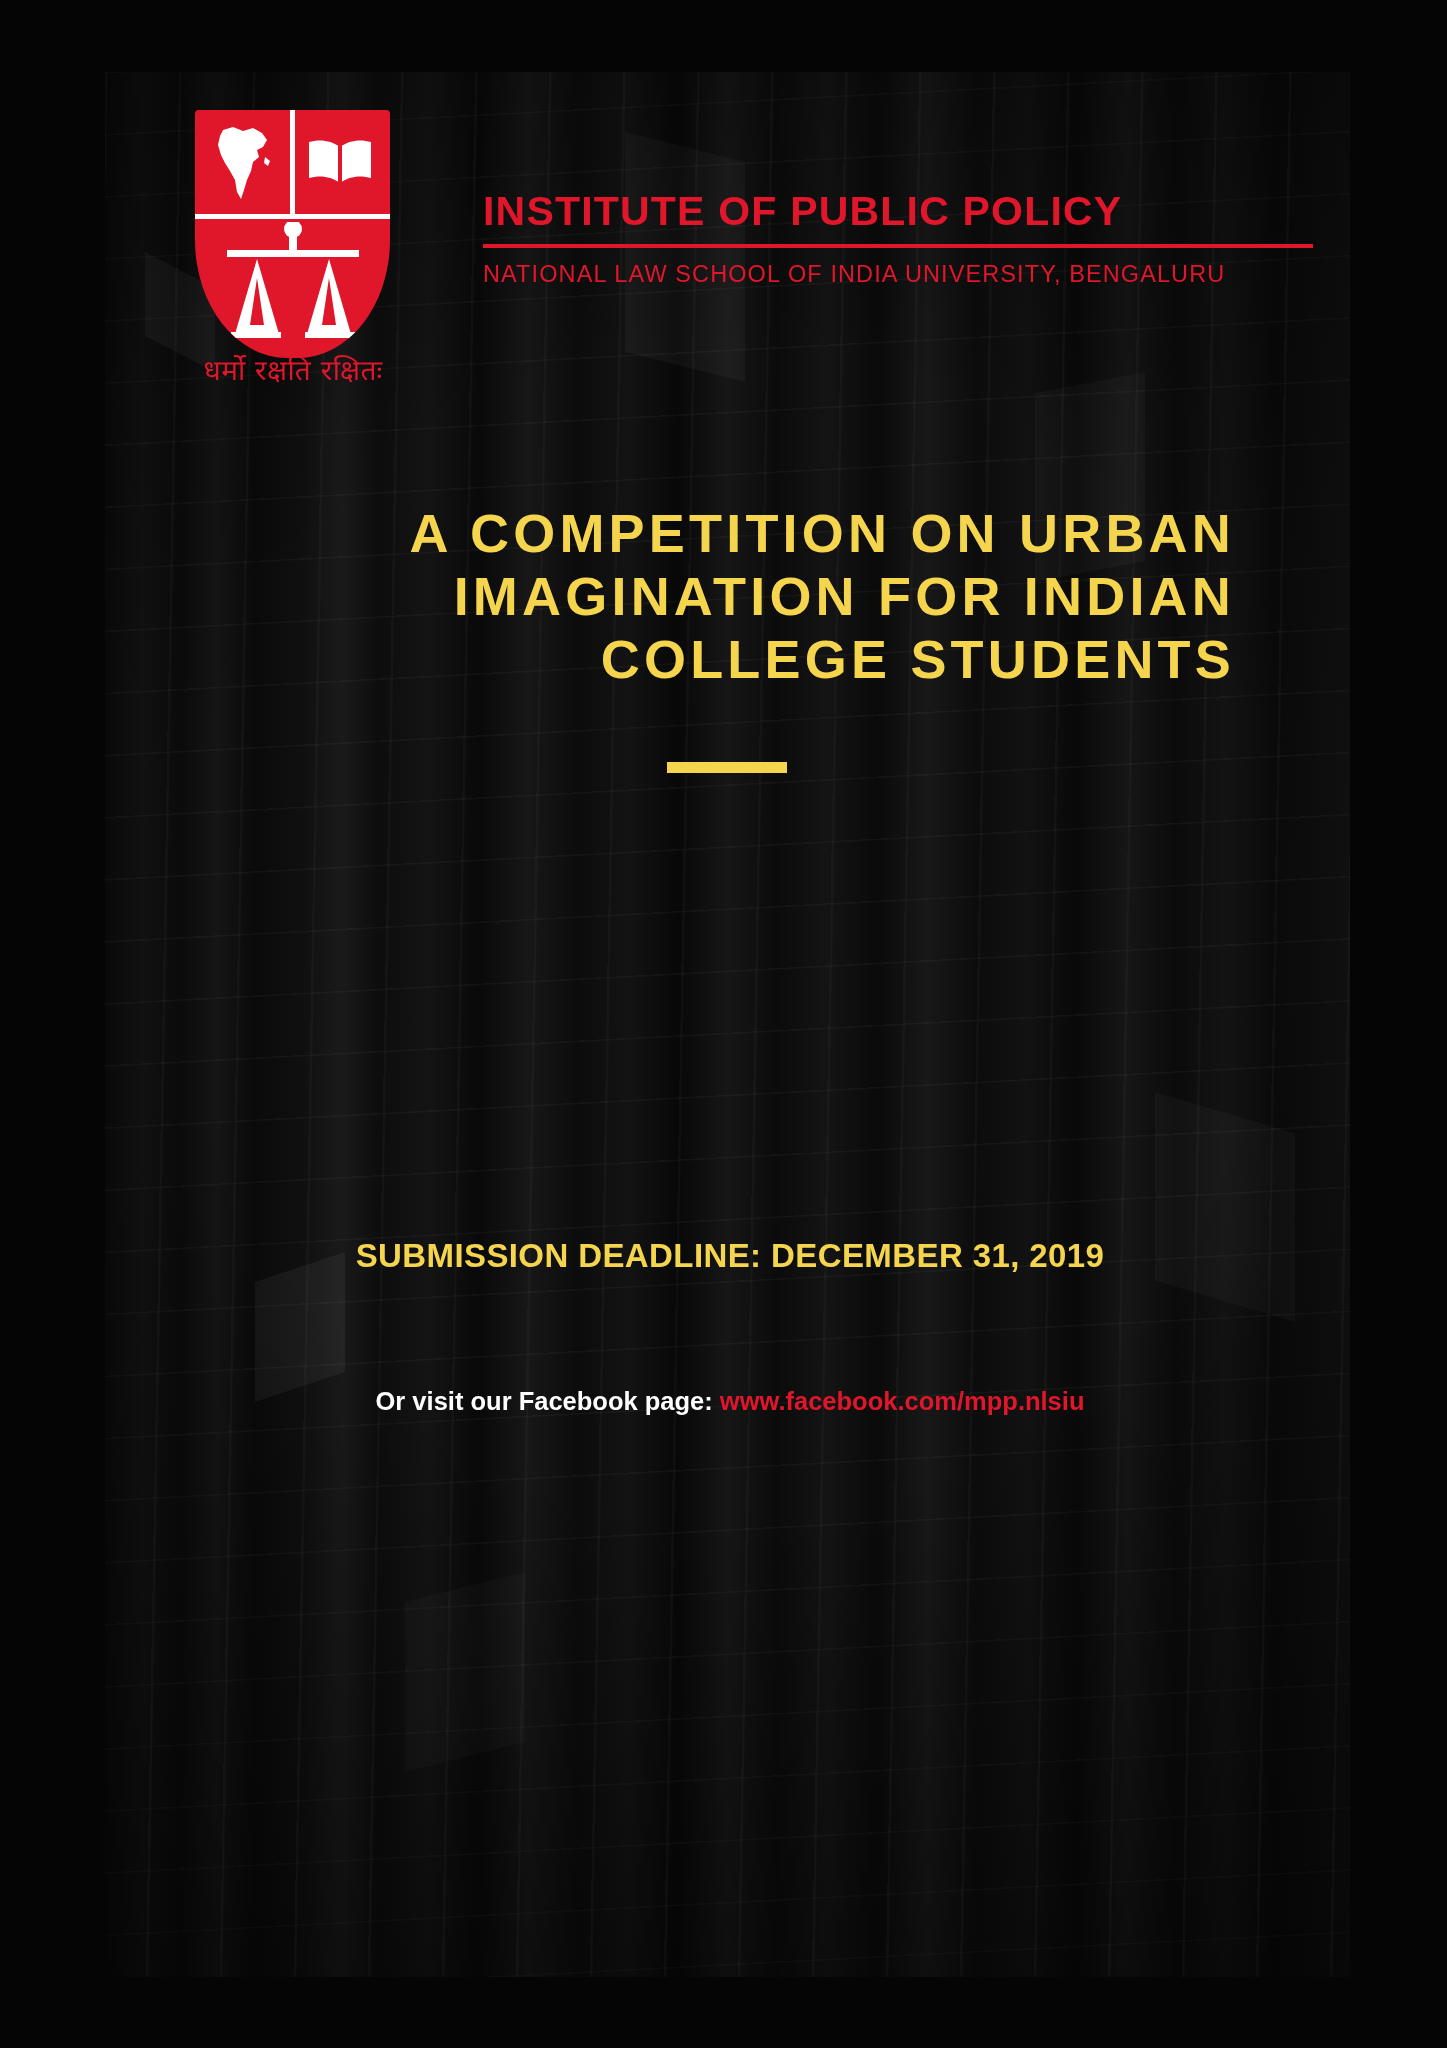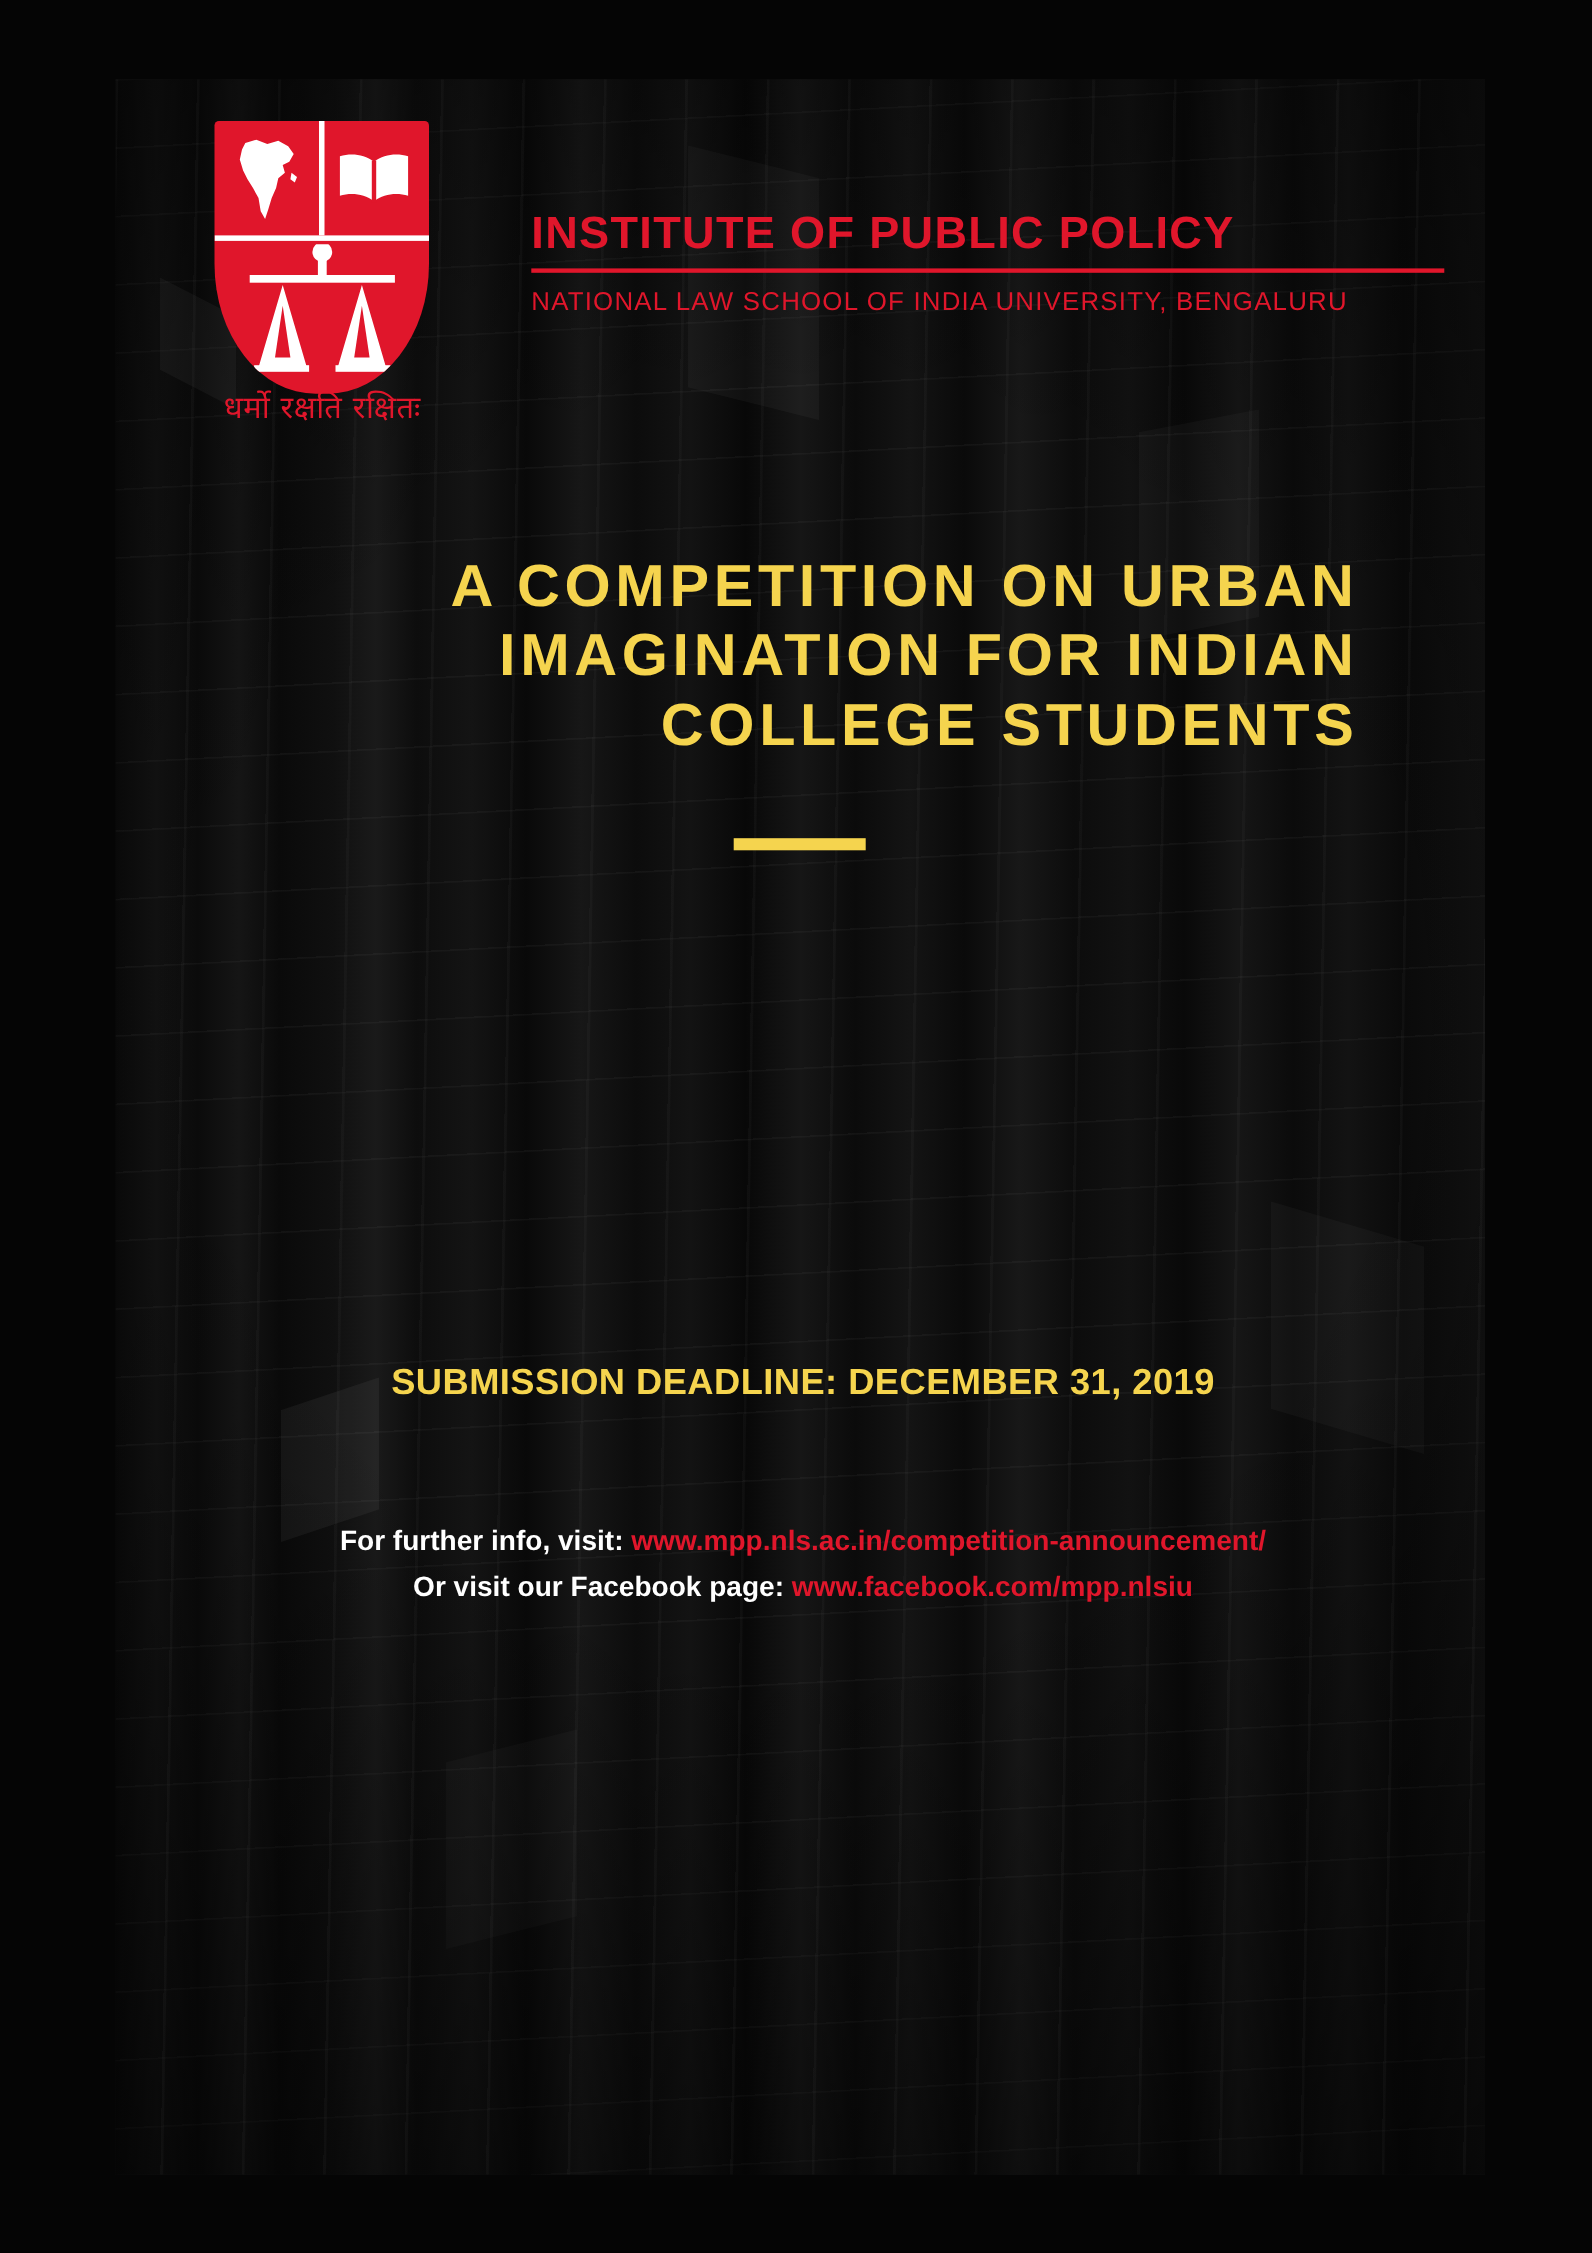--- a/index.html
+++ b/index.html
@@ -310,21 +310,18 @@
     <div class="headline">A COMPETITION ON URBAN IMAGINATION FOR INDIAN COLLEGE STUDENTS</div>
     <div class="rule-yellow"></div>
 
     <div class="body-copy">
     </div>
 
     <div class="deadline">SUBMISSION DEADLINE: DECEMBER 31, 2019</div>
 
     <div class="footer">
       <div>
-        <span>For further info, visit: </span><span class="link">www.mpp.nls.ac.in/competition-announcement/</span>
-      </div>
-      <div>
         <span>Or visit our Facebook page: </span><span class="link">www.facebook.com/mpp.nlsiu</span>
       </div>
     </div>
 
   </div>
 </div>
 
 </body></html>

